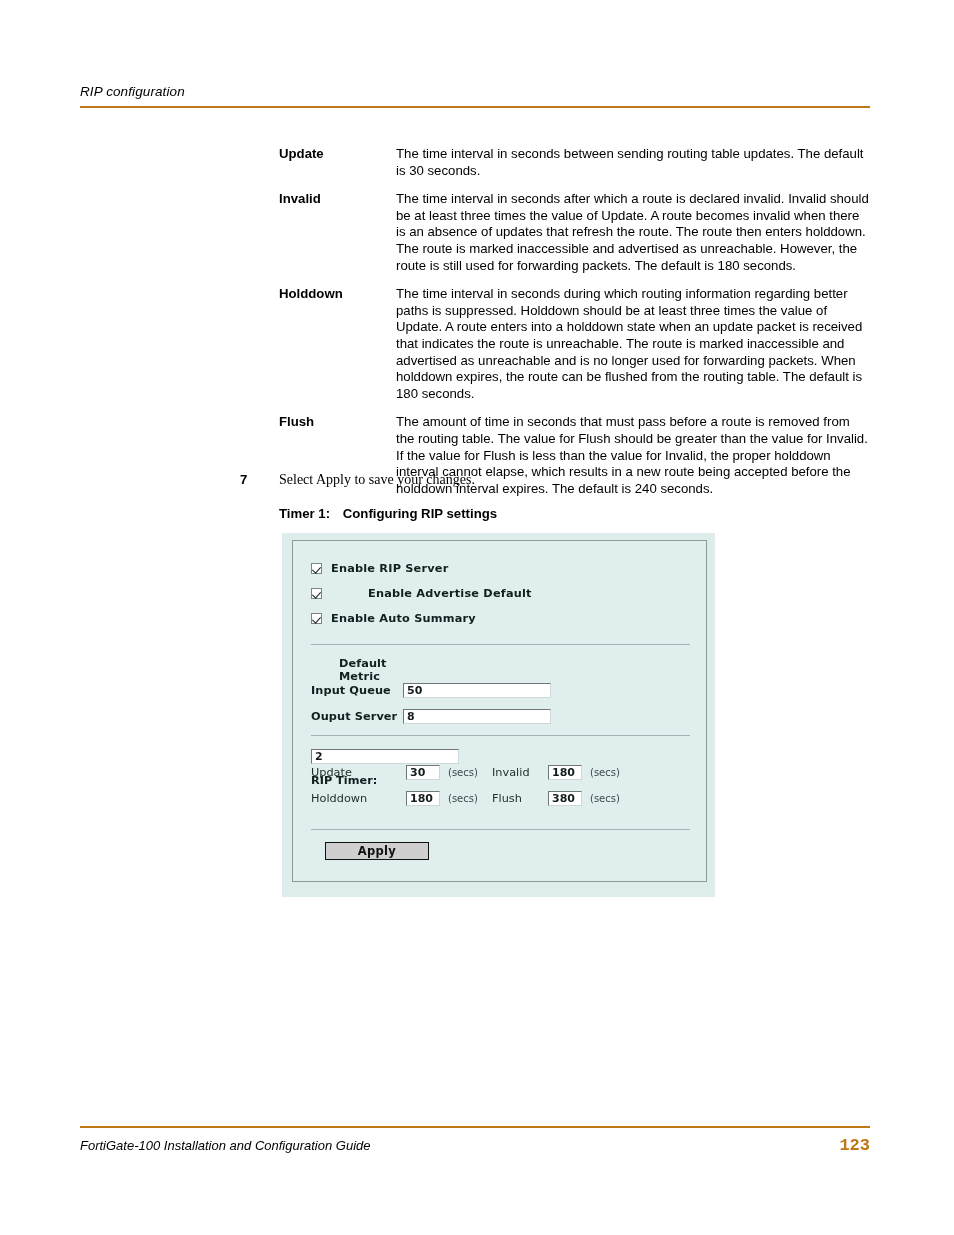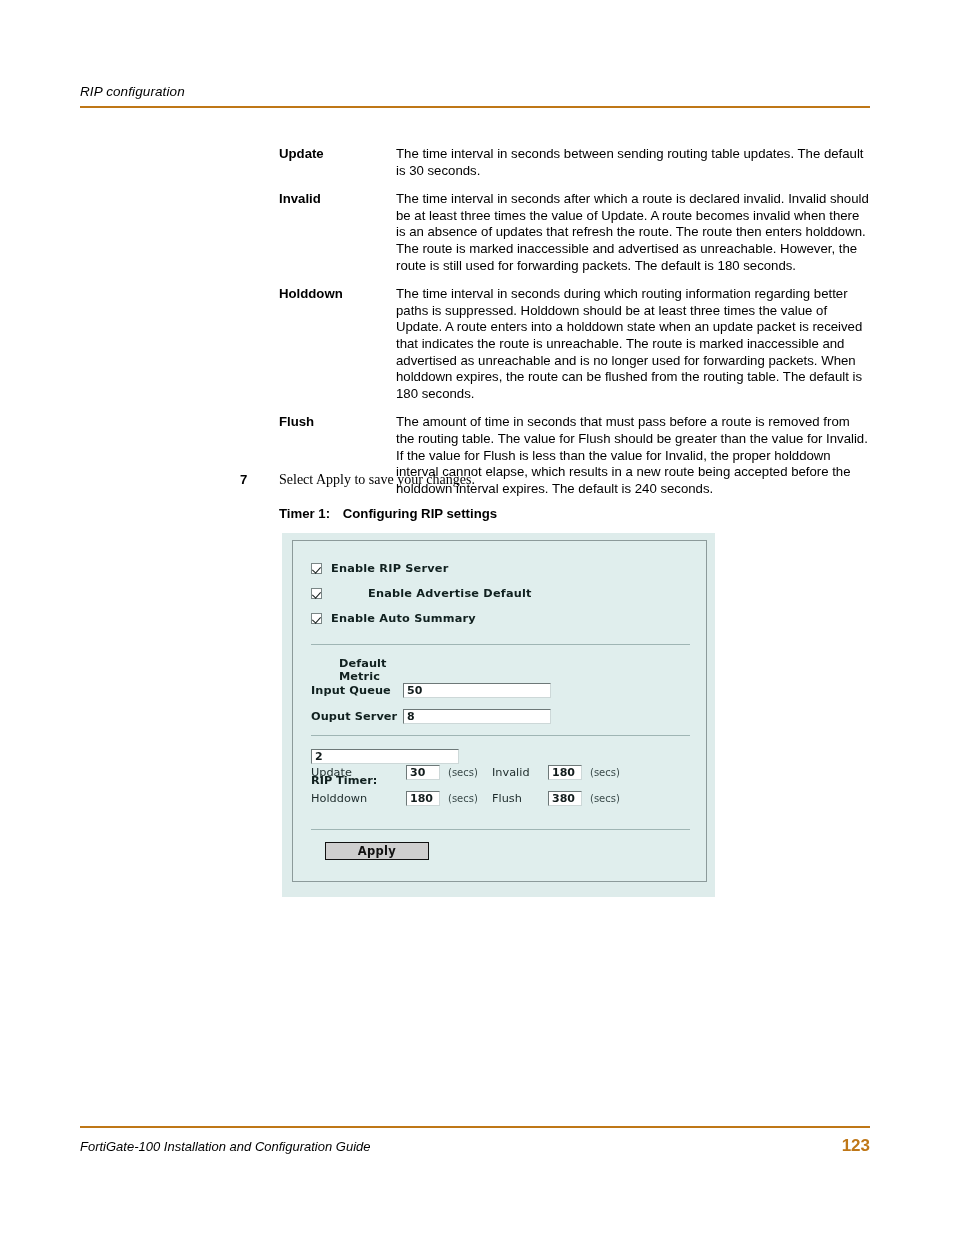--- a/index.html
+++ b/index.html
@@ -274,20 +274,21 @@
   }
   #page-footer .footer-text {
     font-style: italic;
     font-size: 13px;
     color: #000;
   }
   #page-footer .footer-page {
     font-weight: bold;
     font-size: 17px;
     color: #BF7717;
+    font-family: Liberation Mono, monospace;
   }
 </style>
 </head>
 <body>
 
 <div id="page-header">
   <div class="header-text">RIP configuration</div>
   <div class="header-rule"></div>
 </div>
 

